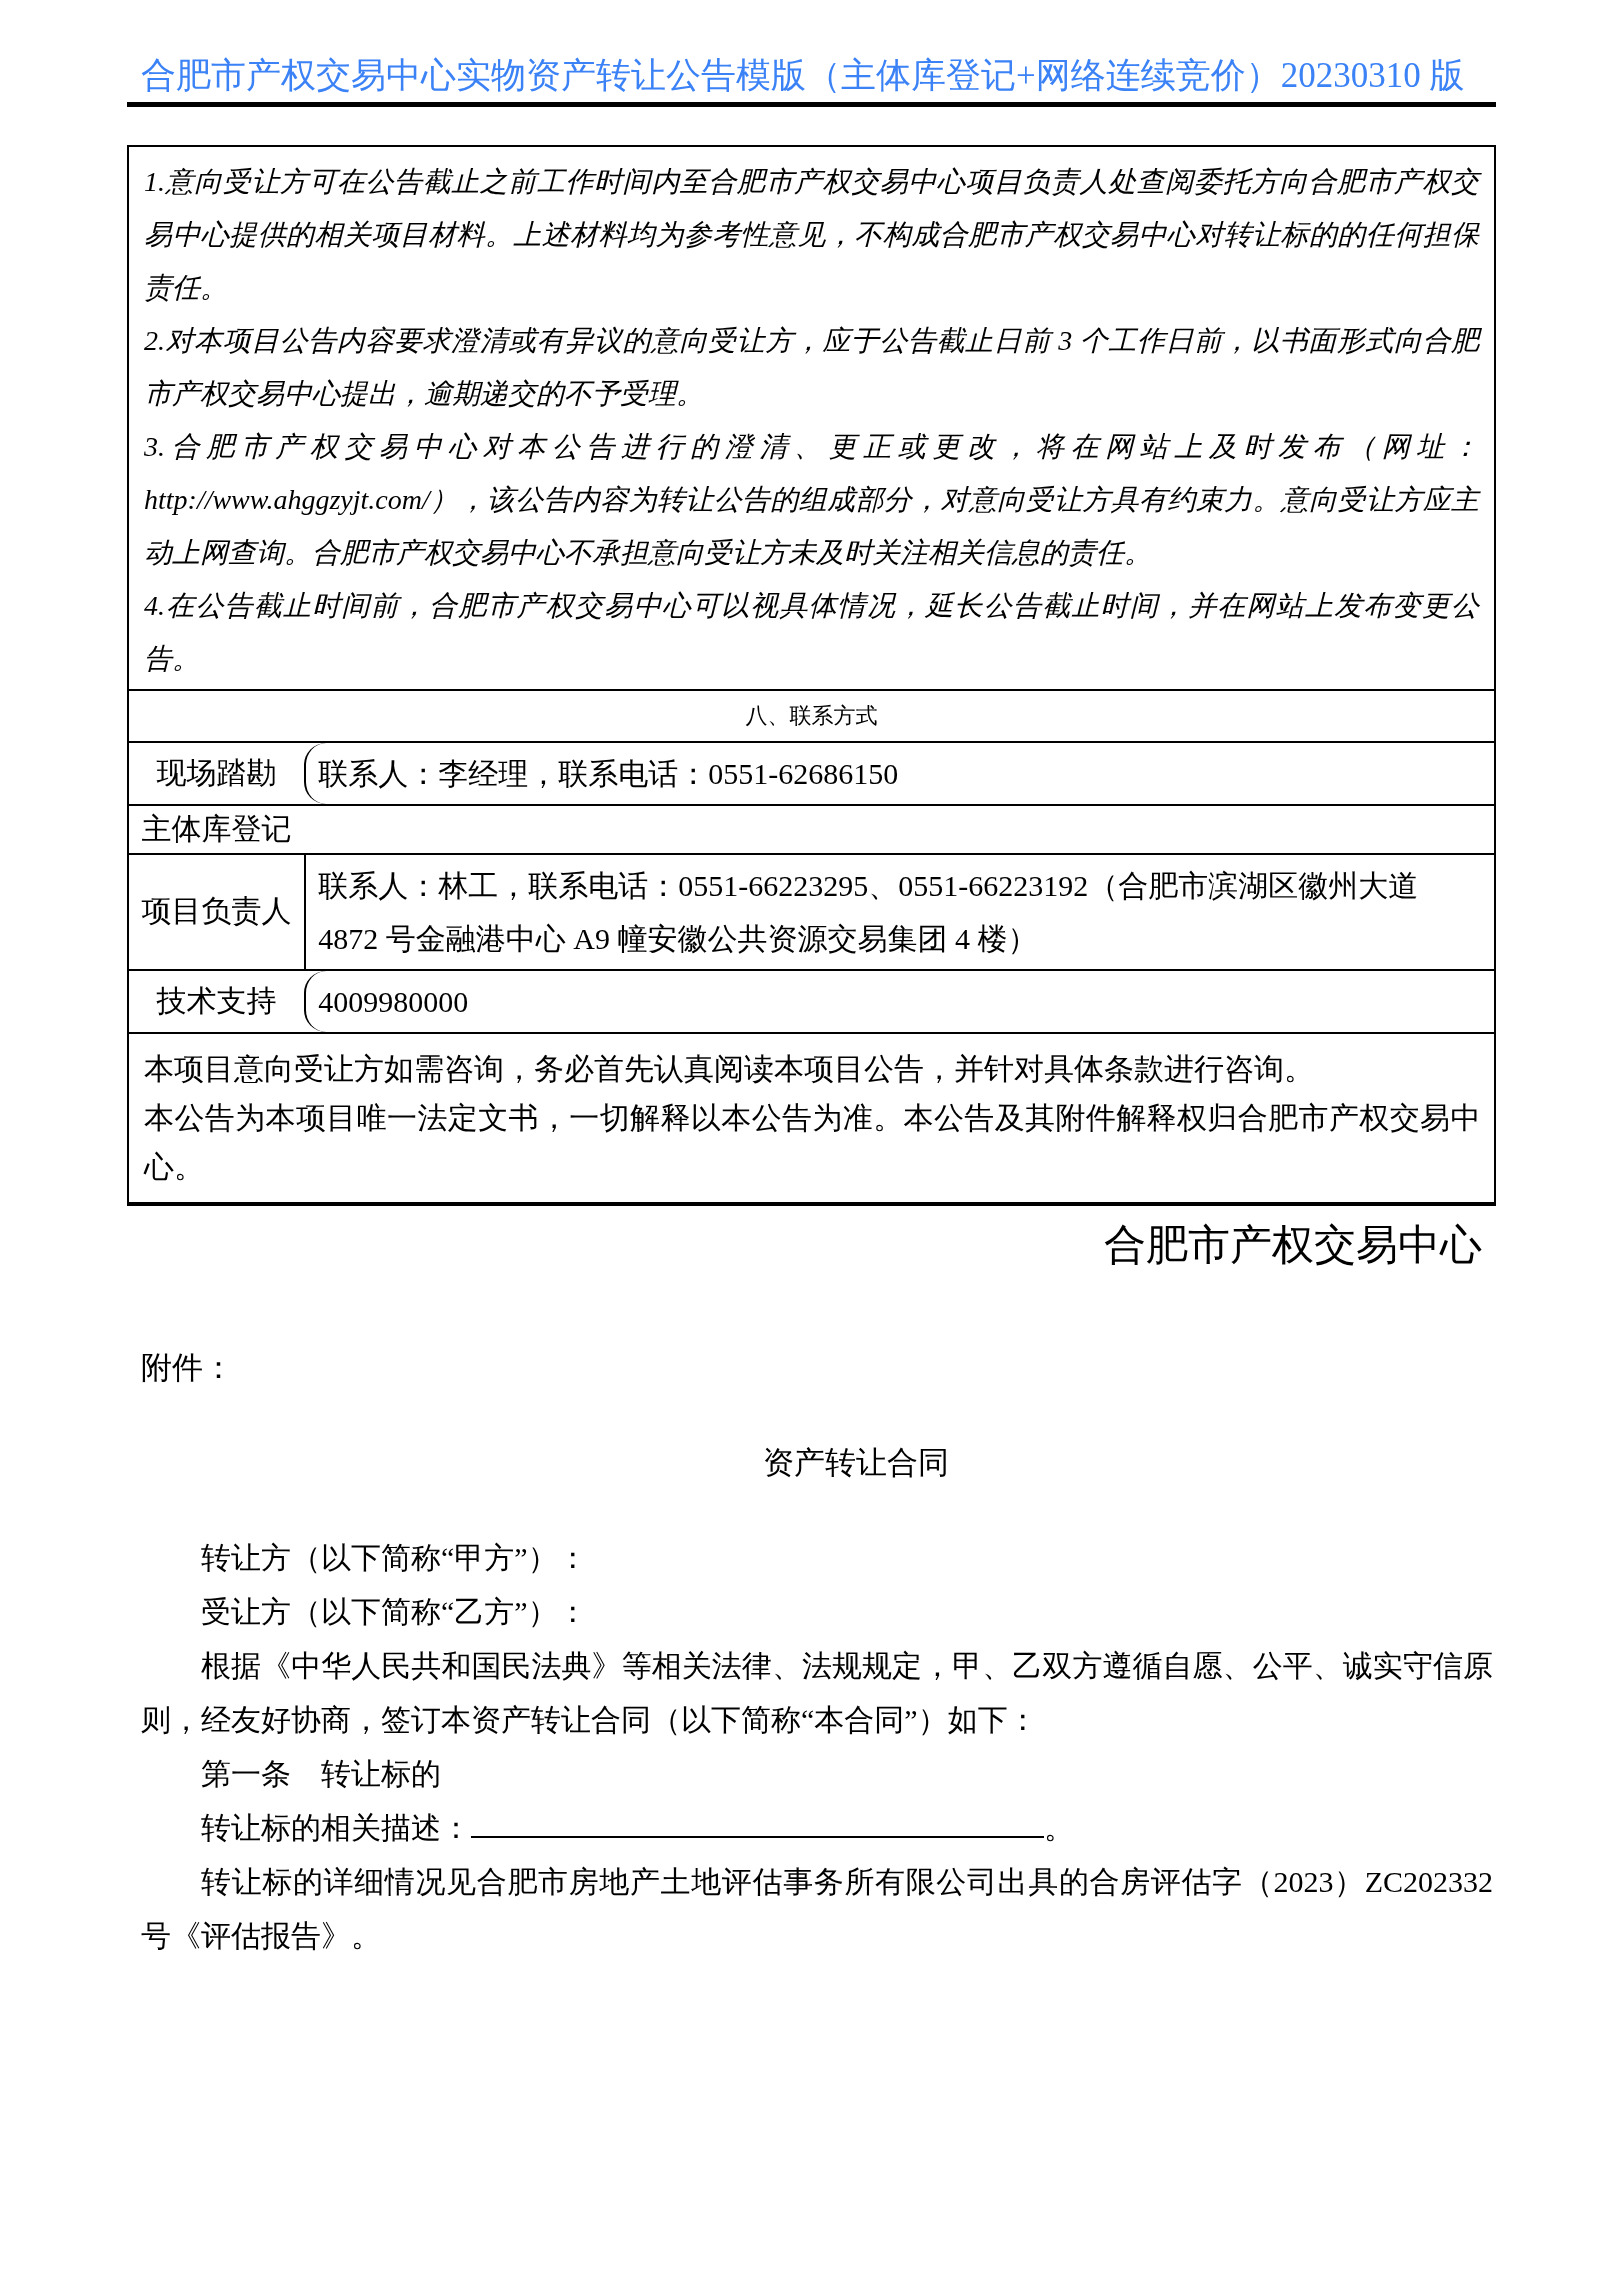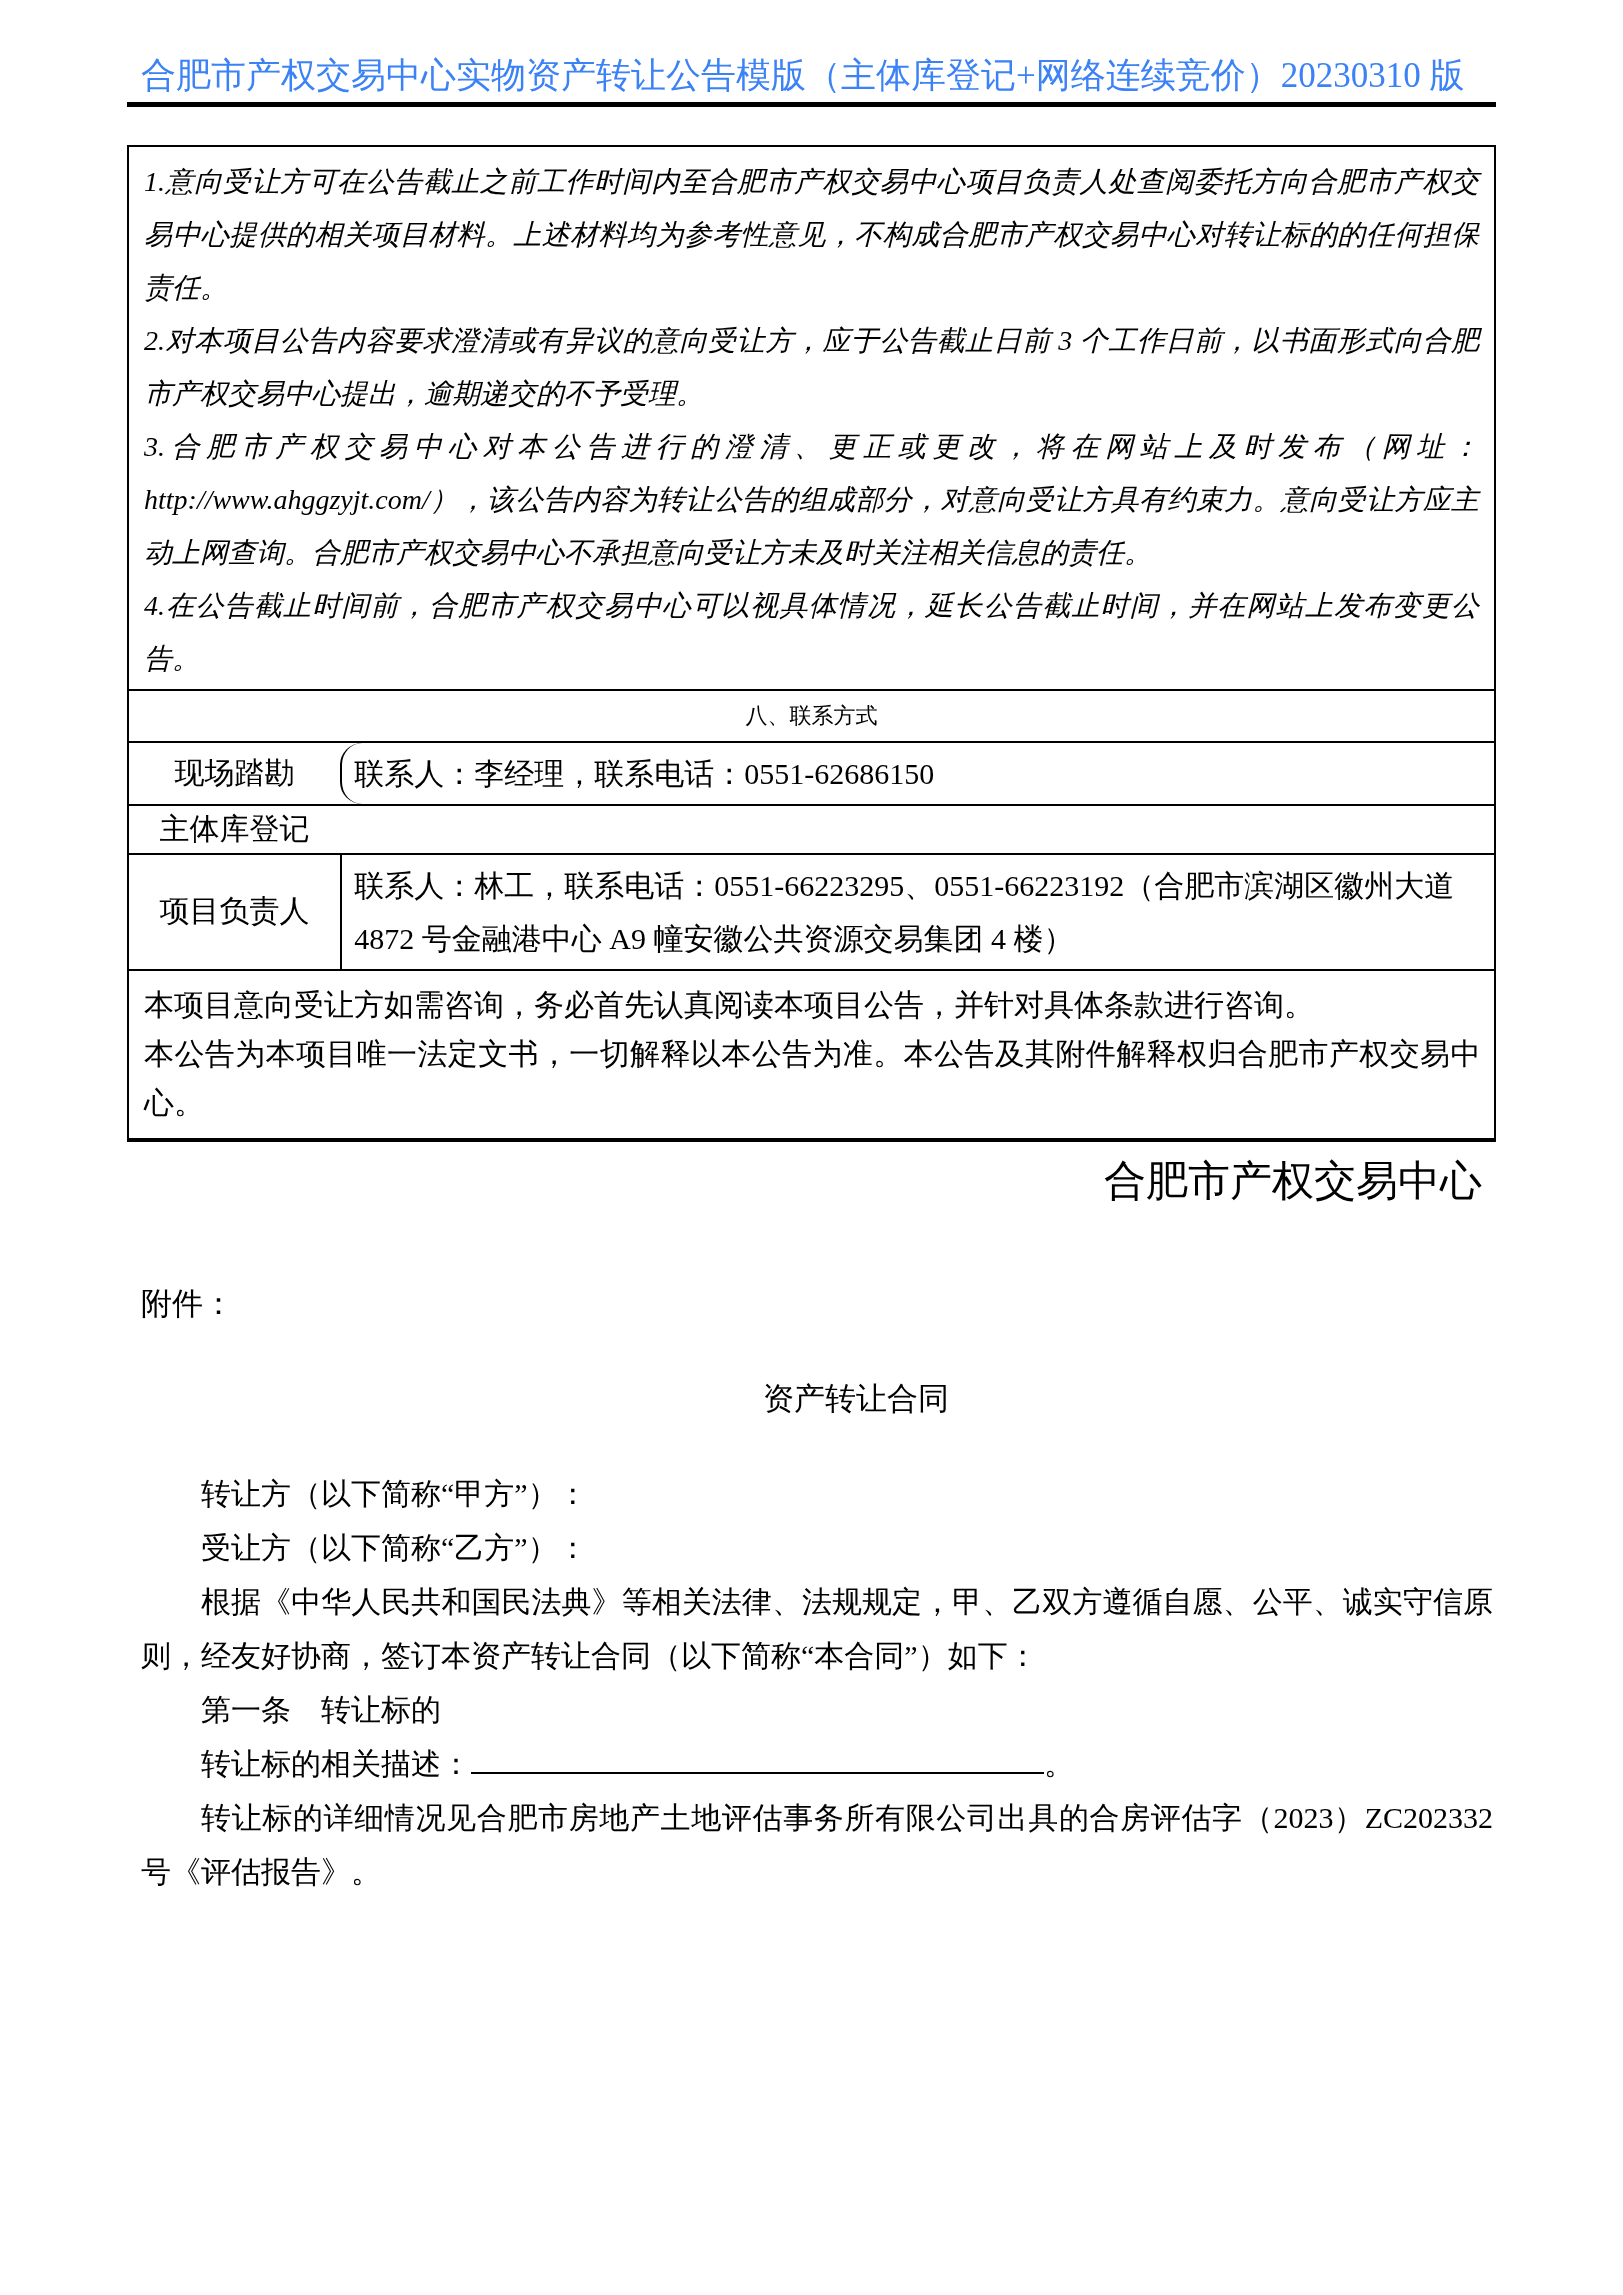--- a/index.html
+++ b/index.html
@@ -50,21 +50,21 @@
     text-align: center;
     font-size: 22px;
   }
 
   .crow {
     display: flex;
     border-top: 2px solid #000;
     font-size: 30px;
   }
   .clabel {
-    width: 211px;
+    width: 175px;
     flex: none;
     display: flex;
     align-items: center;
     justify-content: center;
     text-align: center;
     padding: 2.7px 4.1px;
   }
   .cvalue {
     flex: 1;
     border-left: 2px solid #000;
@@ -150,20 +150,26 @@
       <div class="clabel">主体库登记</div>
     </div>
 
     <div class="crow">
       <div class="clabel">项目负责人</div>
       <div class="cvalue">
         <span>联系人：林工，联系电话：0551-66223295、0551-66223192（合肥市滨湖区徽州大道 4872 号金融港中心 A9 幢安徽公共资源交易集团 4 楼）</span>
       </div>
     </div>
 
+    <div class="crow single">
+      <div class="clabel">技术支持</div>
+      <div class="cvalue">
+        <span>4009980000</span>
+      </div>
+    </div>
 
     <div class="notes-cell">
       <p>本项目意向受让方如需咨询，务必首先认真阅读本项目公告，并针对具体条款进行咨询。</p>
       <p>本公告为本项目唯一法定文书，一切解释以本公告为准。本公告及其附件解释权归合肥市产权交易中心。</p>
     </div>
   </div>
 
   <div class="signature">合肥市产权交易中心</div>
 
   <div class="attach-label">附件：</div>

